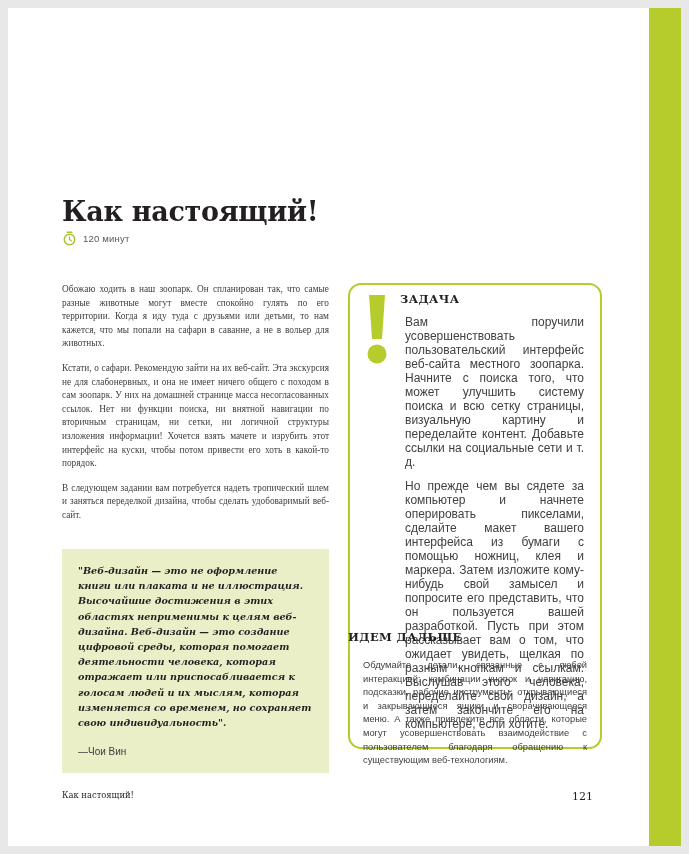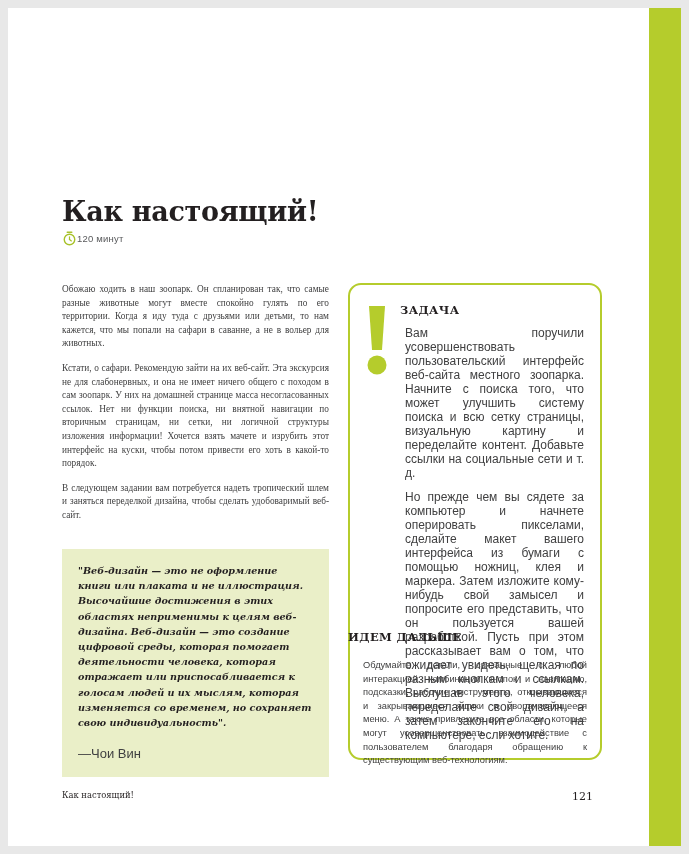--- a/index.html
+++ b/index.html
@@ -54,20 +54,21 @@
   .meta-row{
     position:absolute;
     left:62px;top:231px;
     display:flex;
     align-items:center;
     gap:20px;
   }
   .meta-item{
     display:flex;
     align-items:center;
+    gap:6px;
   }
   .meta-label{
     font-size:9.5px;
     color:#58595b;
     letter-spacing:0.2px;
     white-space:nowrap;
   }
   .icon-clock{
     width:15px;height:15px;
     display:block;
@@ -118,34 +119,34 @@
   .quote-text{
     font-family:"DejaVu Serif", serif;
     font-style:italic;
     font-weight:bold;
     font-size:9.6px;
     line-height:15.2px;
     color:#231f20;
     margin:0;
   }
   .quote-attrib{
-    font-size:13px;
+    font-size:10px;
     color:#404041;
     margin:16px 0 0 0;
   }
 
   
   .task-box{
     position:absolute;
     left:348px;top:283px;
     width:254px;
     border:2px solid #b5cc2c;
     border-radius:13px;
     box-sizing:border-box;
-    padding:18px 16px 16px 16px;
+    padding:7px 16px 16px 16px;
     display:flex;
     gap:12px;
   }
   .bang{
     flex:0 0 auto;
     width:22px;
     padding-top:2px;
   }
   .bang svg{display:block;}
   .task-body{flex:1 1 auto;}

